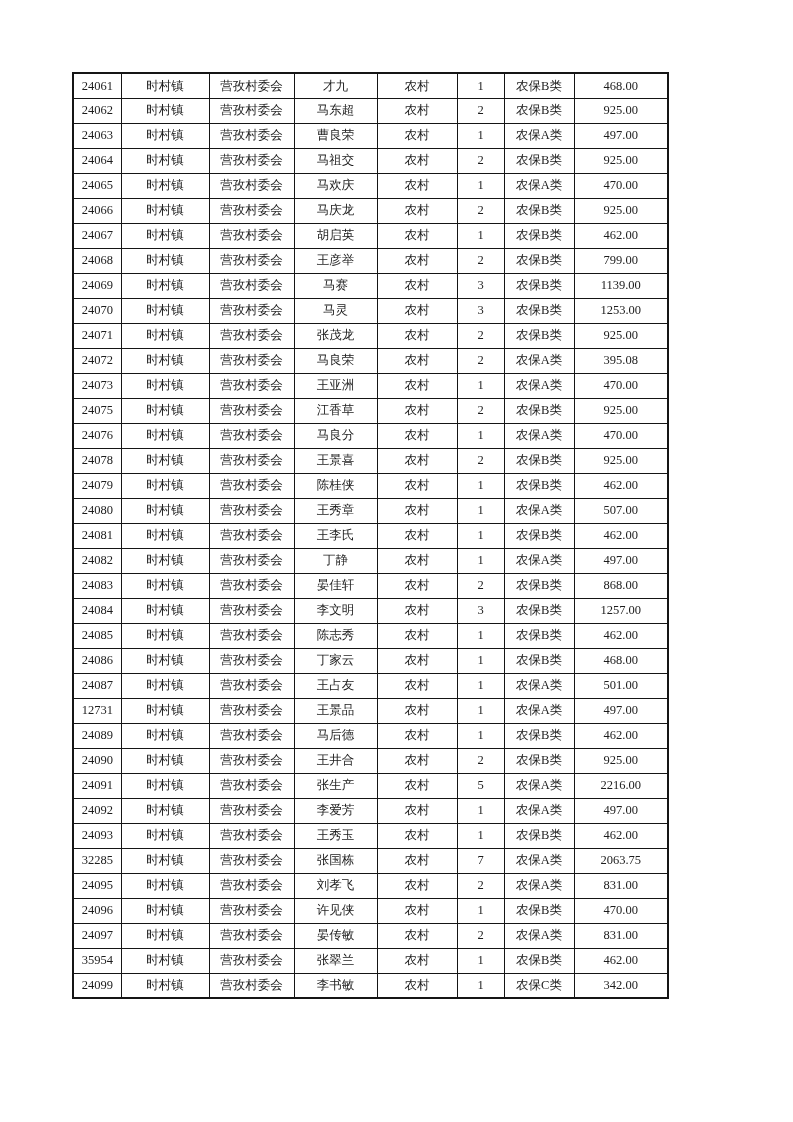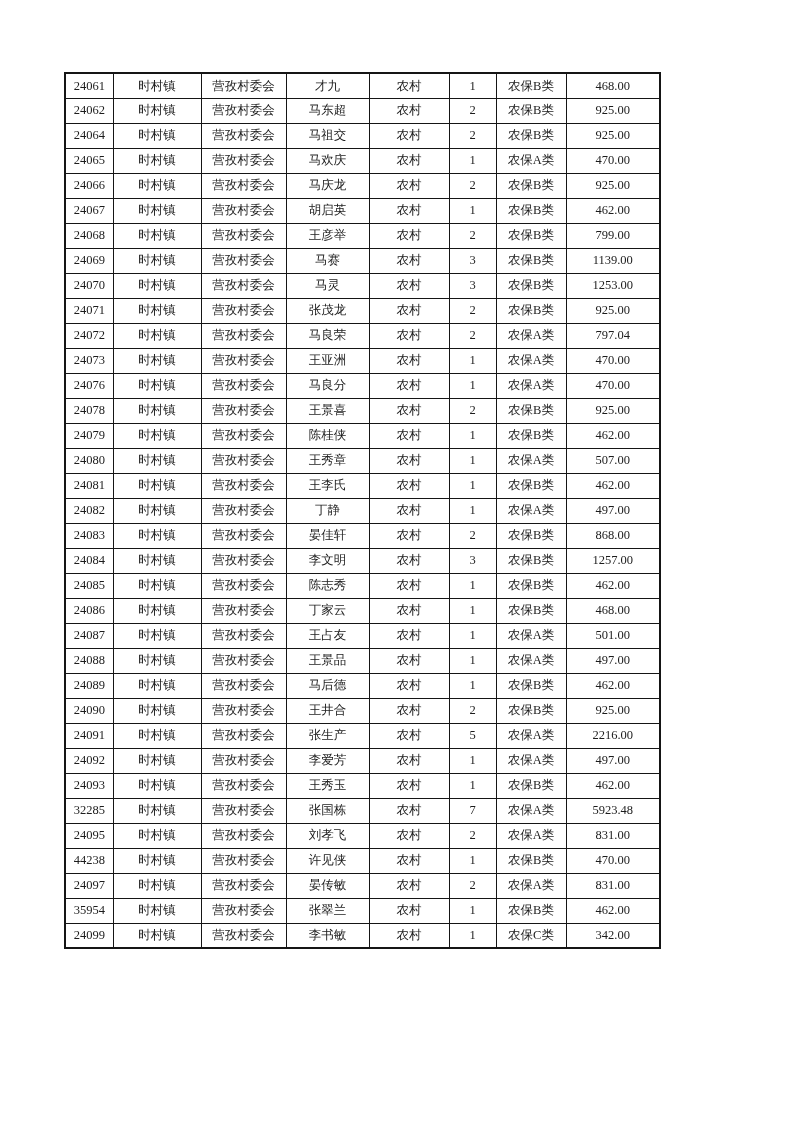--- a/index.html
+++ b/index.html
@@ -11,21 +11,21 @@
     position: relative;
     width: 793px;
     height: 1122px;
     background: #ffffff;
     font-family: "Liberation Serif", "DejaVu Serif", serif;
     color: #1c1c1c;
     overflow: hidden;
   }
   table.records {
     position: absolute;
-    left: 64px;
+    left: 72px;
     top: 72px;
     border-collapse: collapse;
     table-layout: fixed;
     border: 2px solid #151515;
   }
   table.records tr {
     height: 25px;
   }
   table.records td {
     border: 1.5px solid #151515;
@@ -78,20 +78,30 @@
     <td>24062</td>
     <td>时村镇</td>
     <td>营孜村委会</td>
     <td>马东超</td>
     <td>农村</td>
     <td>2</td>
     <td>农保B类</td>
     <td>925.00</td>
   </tr>
 
+  <tr>
+    <td>24063</td>
+    <td>时村镇</td>
+    <td>营孜村委会</td>
+    <td>曹良荣</td>
+    <td>农村</td>
+    <td>1</td>
+    <td>农保A类</td>
+    <td>497.00</td>
+  </tr>
 
   <tr>
     <td>24064</td>
     <td>时村镇</td>
     <td>营孜村委会</td>
     <td>马祖交</td>
     <td>农村</td>
     <td>2</td>
     <td>农保B类</td>
     <td>925.00</td>
@@ -175,35 +185,45 @@
   </tr>
 
   <tr>
     <td>24072</td>
     <td>时村镇</td>
     <td>营孜村委会</td>
     <td>马良荣</td>
     <td>农村</td>
     <td>2</td>
     <td>农保A类</td>
-    <td>797.04</td>
+    <td>395.08</td>
   </tr>
 
   <tr>
     <td>24073</td>
     <td>时村镇</td>
     <td>营孜村委会</td>
     <td>王亚洲</td>
     <td>农村</td>
     <td>1</td>
     <td>农保A类</td>
     <td>470.00</td>
   </tr>
 
 
+  <tr>
+    <td>24075</td>
+    <td>时村镇</td>
+    <td>营孜村委会</td>
+    <td>江香草</td>
+    <td>农村</td>
+    <td>2</td>
+    <td>农保B类</td>
+    <td>925.00</td>
+  </tr>
 
   <tr>
     <td>24076</td>
     <td>时村镇</td>
     <td>营孜村委会</td>
     <td>马良分</td>
     <td>农村</td>
     <td>1</td>
     <td>农保A类</td>
     <td>470.00</td>
@@ -314,21 +334,21 @@
     <td>时村镇</td>
     <td>营孜村委会</td>
     <td>王占友</td>
     <td>农村</td>
     <td>1</td>
     <td>农保A类</td>
     <td>501.00</td>
   </tr>
 
   <tr>
-    <td>24088</td>
+    <td>12731</td>
     <td>时村镇</td>
     <td>营孜村委会</td>
     <td>王景品</td>
     <td>农村</td>
     <td>1</td>
     <td>农保A类</td>
     <td>497.00</td>
   </tr>
 
   <tr>
@@ -387,36 +407,36 @@
   </tr>
 
   <tr>
     <td>32285</td>
     <td>时村镇</td>
     <td>营孜村委会</td>
     <td>张国栋</td>
     <td>农村</td>
     <td>7</td>
     <td>农保A类</td>
-    <td>5923.48</td>
+    <td>2063.75</td>
   </tr>
 
   <tr>
     <td>24095</td>
     <td>时村镇</td>
     <td>营孜村委会</td>
     <td>刘孝飞</td>
     <td>农村</td>
     <td>2</td>
     <td>农保A类</td>
     <td>831.00</td>
   </tr>
 
   <tr>
-    <td>44238</td>
+    <td>24096</td>
     <td>时村镇</td>
     <td>营孜村委会</td>
     <td>许见侠</td>
     <td>农村</td>
     <td>1</td>
     <td>农保B类</td>
     <td>470.00</td>
   </tr>
 
   <tr>

